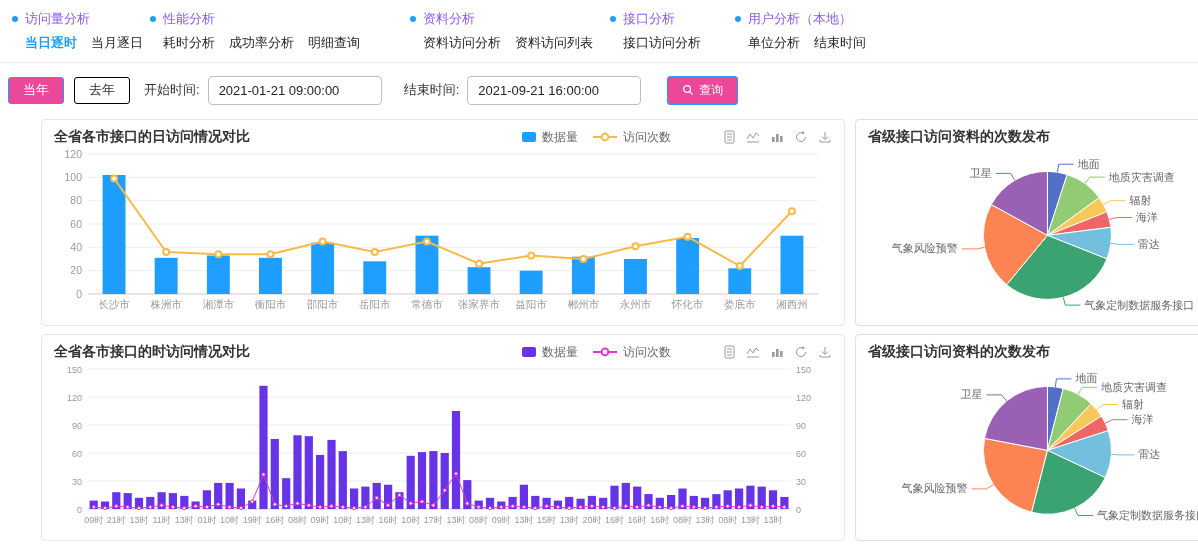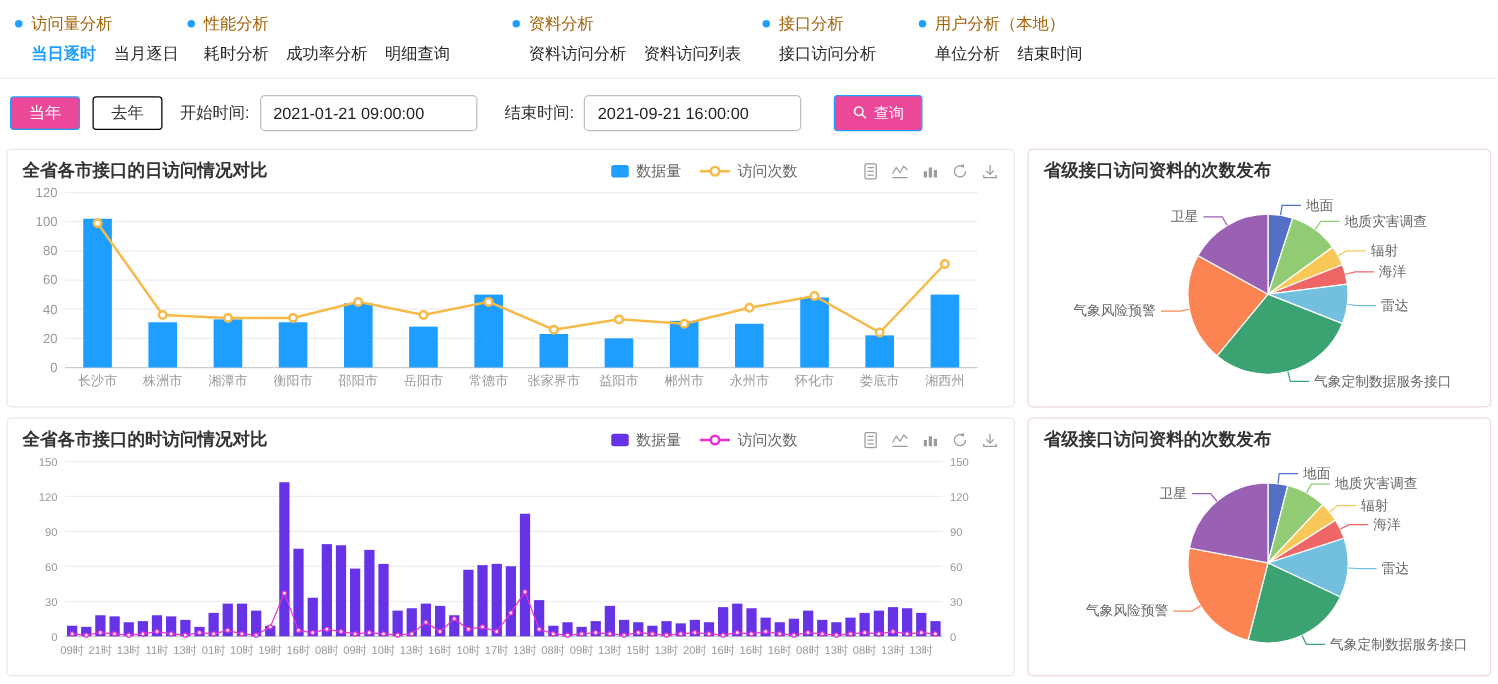--- a/index.html
+++ b/index.html
@@ -4,41 +4,41 @@
 <style>
   * { margin:0; padding:0; box-sizing:border-box; }
   html,body { width:1198px; height:547px; background:#fff;
     font-family:"Liberation Sans","DejaVu Sans",sans-serif; color:#333; overflow:hidden; }
 
   
   .nav { position:relative; height:63px; border-bottom:1px solid #ececec; }
   .nav-group { position:absolute; top:10px; }
   .nav-title-row { display:flex; align-items:center; }
   .bullet { width:6px; height:6px; border-radius:50%; background:#1e9fff; margin-right:7px; }
-  .nav-title { font-size:13px; color:#a16207; }
+  .nav-title { font-size:13px; color:#8b5cf6; }
   .nav-subs { margin:6px 0 0 13px; display:flex; }
   .nav-sub { font-size:13px; color:#262626; margin-right:14px; cursor:pointer; }
   .nav-sub.active { color:#1e9fff; font-weight:bold; }
 
   
   .filter-bar { display:flex; align-items:center; height:54px; padding:0 8px; }
   .btn { border-radius:3px; font-size:13px; height:27px; padding:0 14px; cursor:pointer;
          display:inline-flex; align-items:center; justify-content:center; }
   .btn-primary { background:#ec4899; color:#fff; border:1px solid #1e9fff; }
   .btn-plain { background:#fff; color:#333; border:1px solid #000000; margin-left:10px; }
   .f-label { font-size:13px; margin-left:14px; margin-right:8px; }
   .f-input { width:174px; height:29px; border:1px solid #bfbfbf; border-radius:4px;
              font-size:13px; padding:0 10px; color:#222; outline:none;
              font-family:"Liberation Sans","DejaVu Sans",sans-serif; }
   .btn-search { margin-left:26px; height:29px; font-size:12px; }
   .btn-search svg { margin-right:5px; }
 
   
   .main { display:flex; padding:2px 5px 0 5px; gap:10px; }
-  .col-left { width:807px; display:flex; flex-direction:column; gap:8px; }
+  .col-left { width:807px; display:flex; flex-direction:column; gap:8px;margin-left:36px; }
   .col-right { width:371px; display:flex; flex-direction:column; gap:8px; }
   .card { background:#fff; border:1px solid #e7e7e7; border-radius:4px; padding:8px 12px; }
   .card.pie-card { border-color:#eedada; height:207px; }
   .card.chart-card { height:207px; }
   .card-head { display:flex; align-items:center; }
   .card-title { font-size:14px; font-weight:bold; color:#333; flex:0 0 auto; }
   .head-spacer { flex:1; }
   .legend { display:flex; align-items:flex-start; margin-right:52px; }
   .legend-item { display:flex; align-items:center; margin-left:14px; cursor:pointer; }
   .legend-item .txt { font-size:12px; color:#666; margin-left:5px; }

